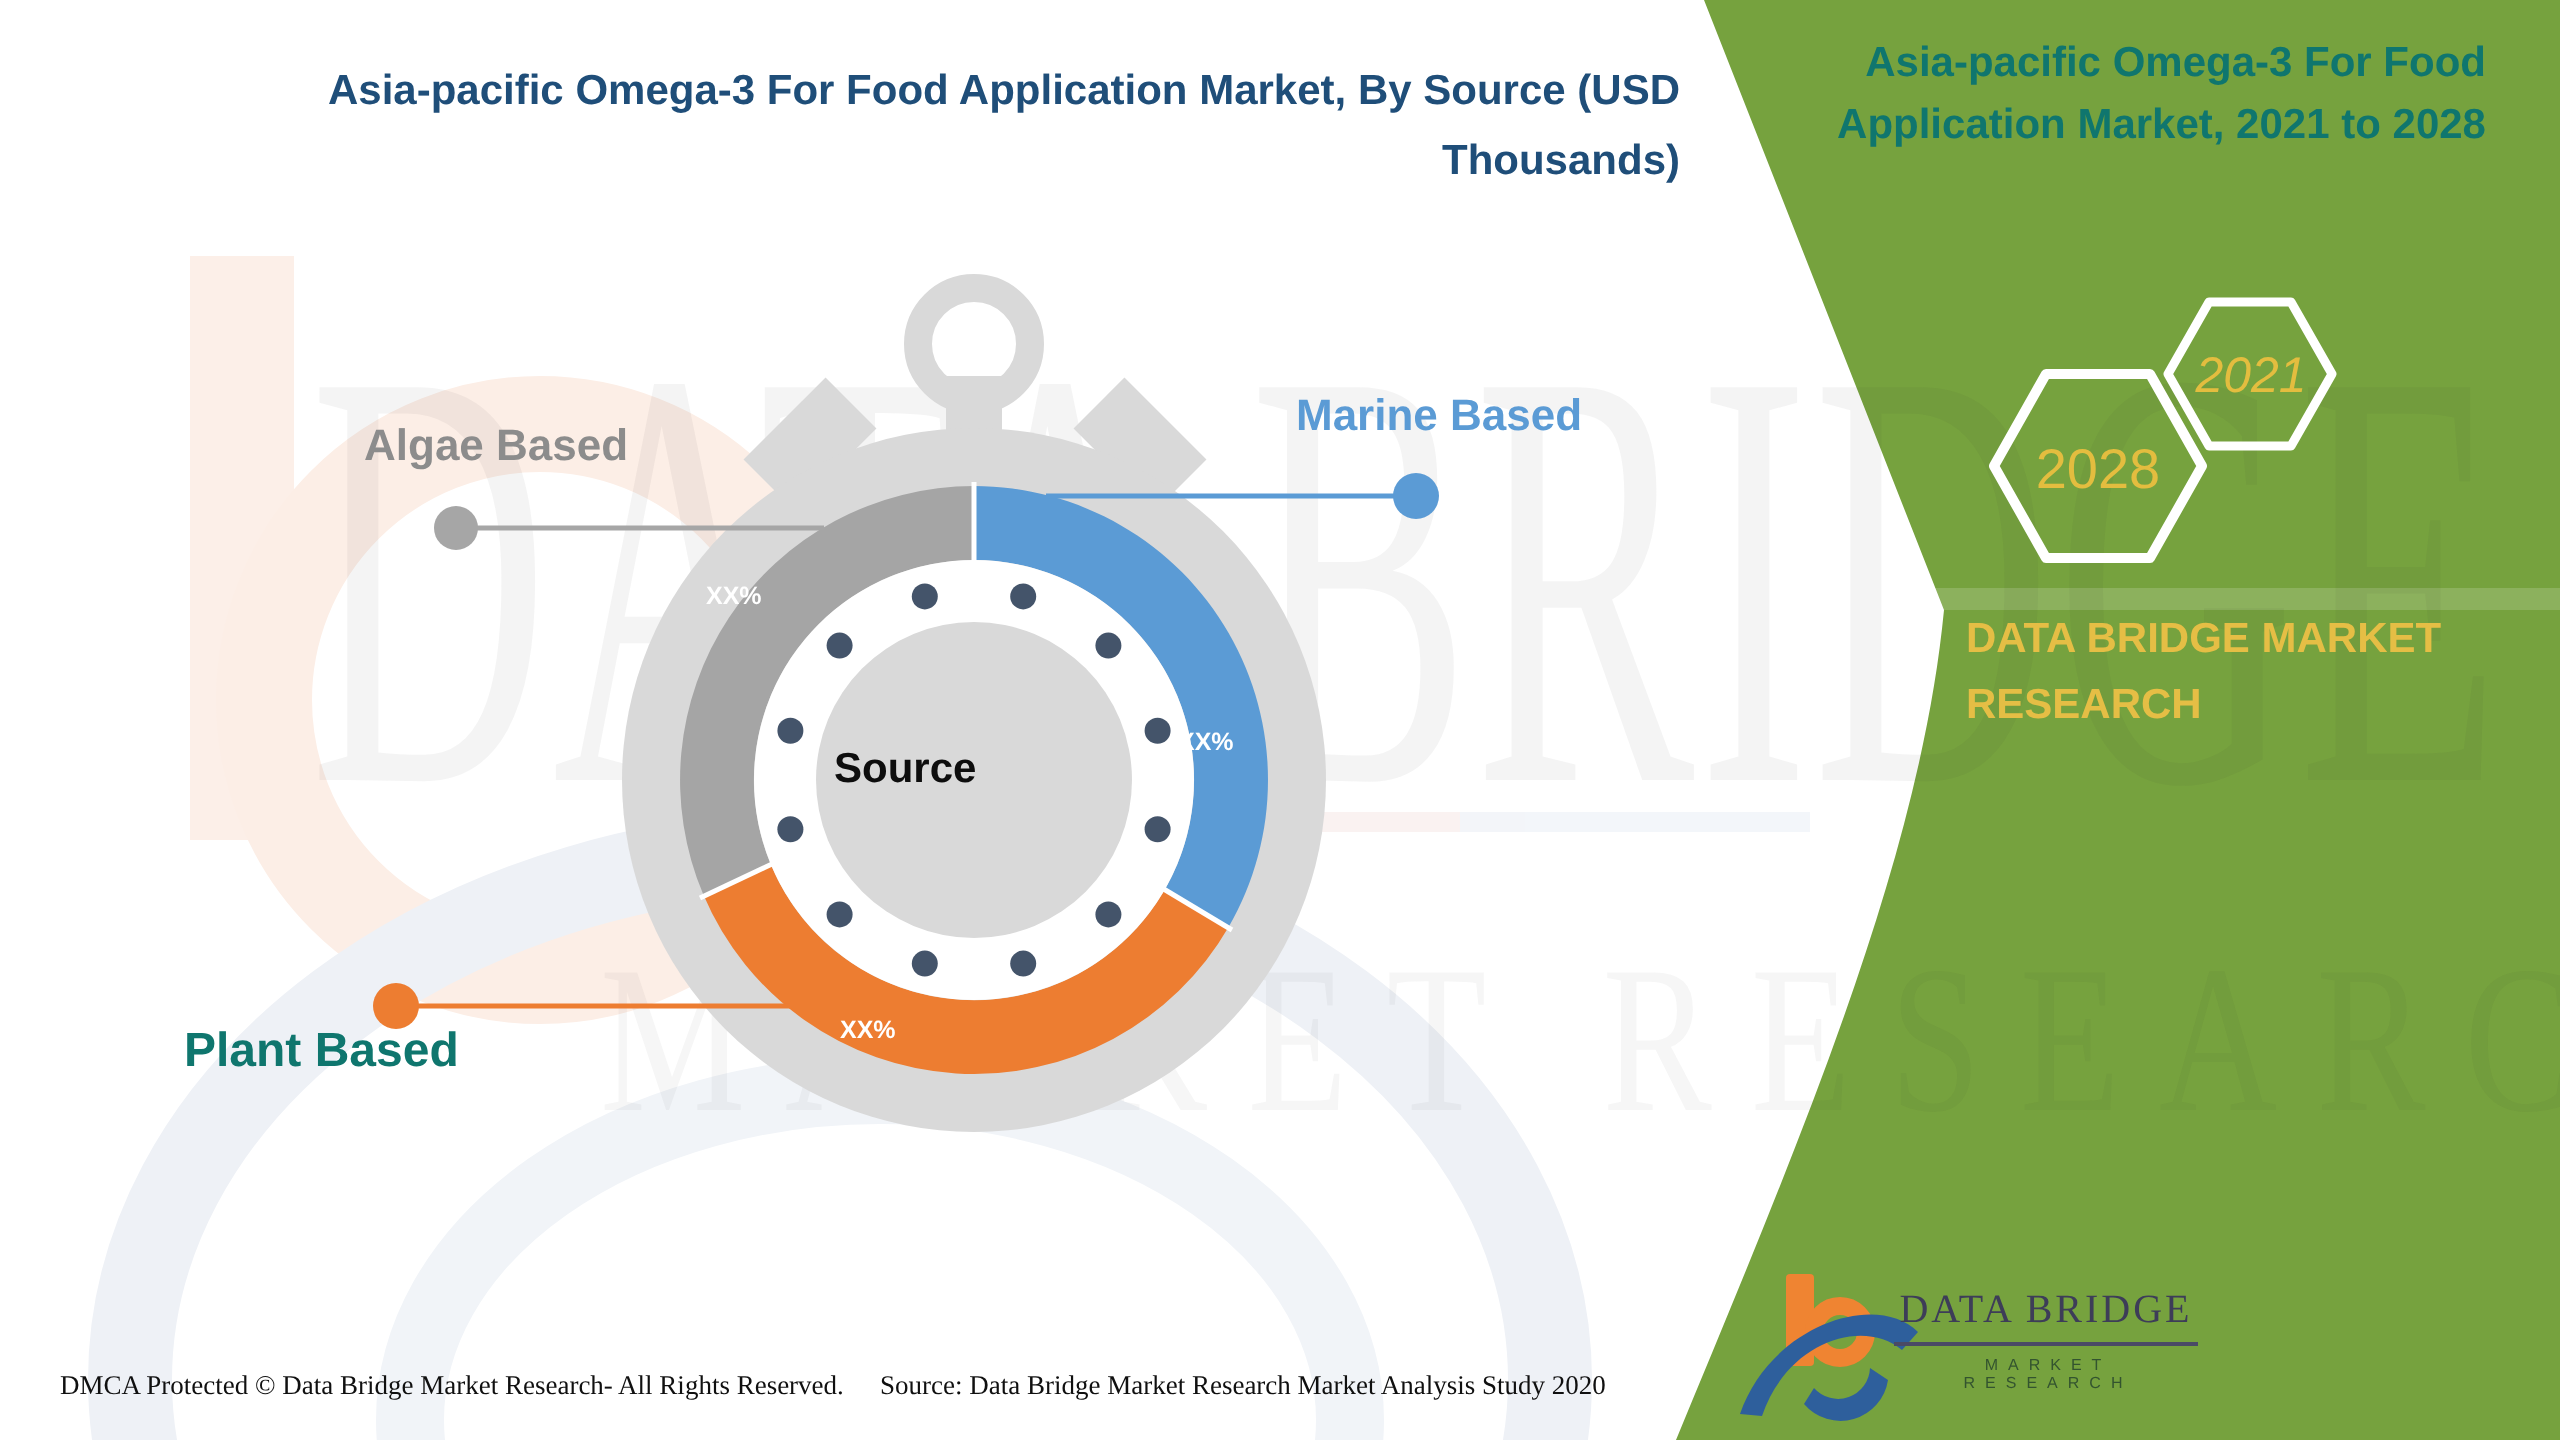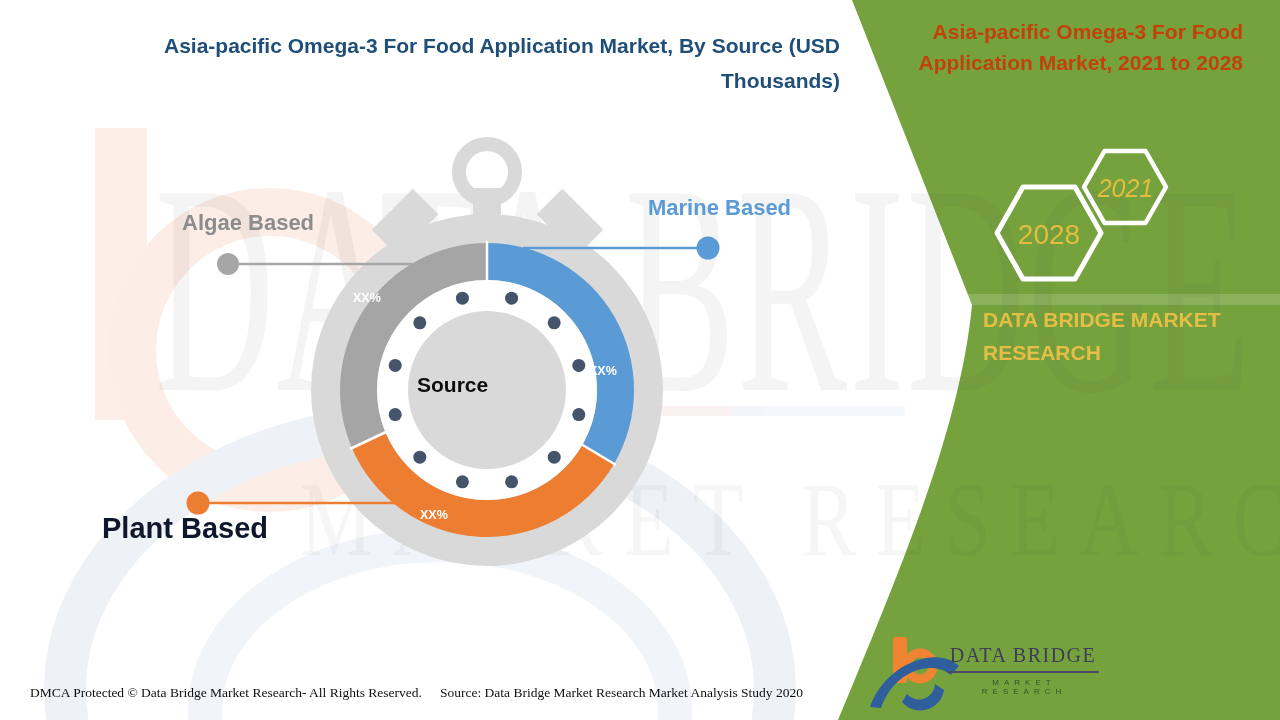--- a/index.html
+++ b/index.html
@@ -3,30 +3,30 @@
 <meta charset="utf-8">
 <style>
   html,body{margin:0;padding:0;}
   body{width:1280px;height:720px;position:relative;overflow:hidden;background:#ffffff;
        font-family:"Liberation Sans", sans-serif;}
   #canvas-svg{position:absolute;left:0;top:0;width:1280px;height:720px;}
   .txt{position:absolute;white-space:pre-wrap;}
   .main-title{left:60px;top:28px;width:780px;text-align:right;
       font-size:21px;line-height:35px;font-weight:600;color:#1f4e79;}
   .panel-title{left:898px;top:16px;width:345px;text-align:right;
-      font-size:21px;line-height:31px;font-weight:600;color:#c2410c;}
+      font-size:21px;line-height:31px;font-weight:600;color:#0f766e;}
   .hex-year{position:absolute;text-align:center;color:#e3bd3f;font-weight:500;}
   .hex-back-year{left:999px;top:219px;width:100px;font-size:28px;}
   .hex-front-year{left:1085px;top:174px;width:81px;font-size:25px;font-style:italic;}
   .brand-line{left:983px;top:303px;width:284px;
       font-size:21px;line-height:33px;font-weight:600;color:#e5be45;}
   .seg-label{position:absolute;font-weight:700;font-size:22px;}
   .label-algae{left:182px;top:210px;color:#8c8c8c;}
   .label-marine{left:648px;top:195px;color:#5b9bd5;}
-  .label-plant{left:102px;top:512px;color:#0f172a;font-size:29px;}
+  .label-plant{left:92px;top:512px;color:#0f766e;font-size:24px;}
   .center-label{left:417px;top:373px;width:140px;text-align:left;
       font-size:21px;font-weight:700;color:#0d0d0d;}
   .pct{position:absolute;width:60px;text-align:left;font-size:12.5px;font-weight:700;color:#ffffff;}
   .pct-gray{left:353px;top:291px;}
   .pct-blue{left:589px;top:364px;}
   .pct-orange{left:420px;top:508px;}
   .footer-text{font-family:Liberation Serif, serif;font-size:13.5px;color:#101010;top:685px;}
   .footer-left{left:30px;}
   .footer-right{left:440px;}
   .logo-word{left:947px;top:644px;width:152px;font-family:"Liberation Serif", serif;

